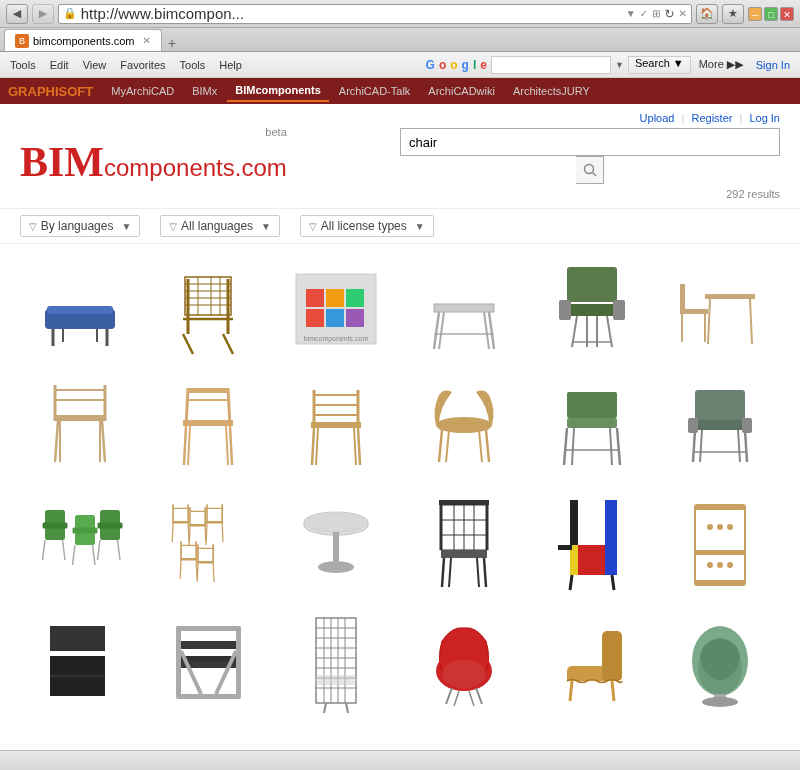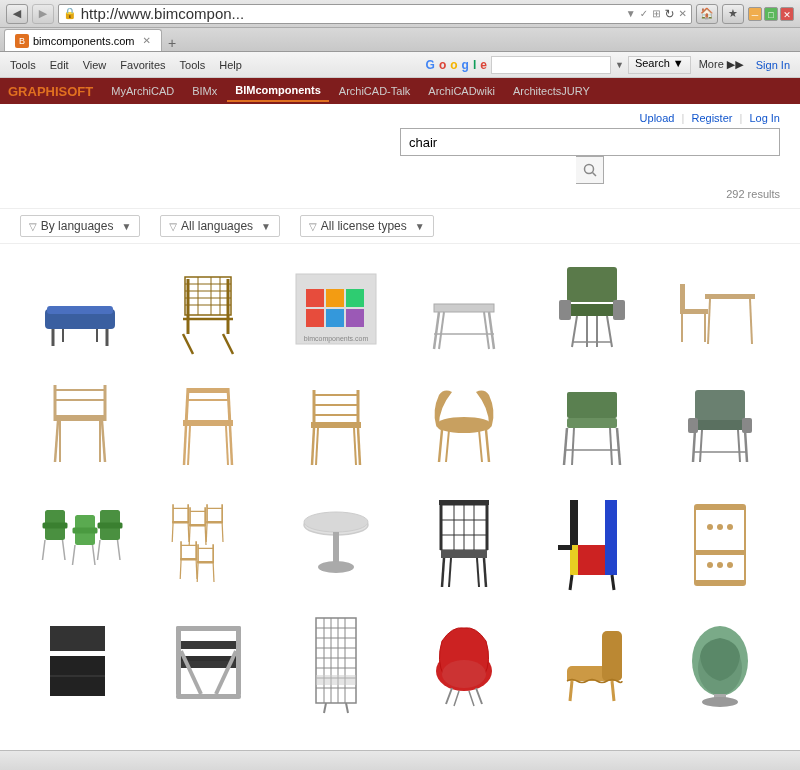--- a/index.html
+++ b/index.html
@@ -210,20 +210,31 @@
   <a class="nav-link">BIMx</a>
   <a class="nav-link active">BIMcomponents</a>
   <a class="nav-link">ArchiCAD-Talk</a>
   <a class="nav-link">ArchiCADwiki</a>
   <a class="nav-link">ArchitectsJURY</a>
 </div>
 
 <div class="page-content">
 
   <div class="page-header">
+    <div class="logo-area">
+      <div>
+        <span style="font-size:11px;color:#888;display:block;text-align:right;">beta</span>
+        <div style="display:flex;align-items:baseline;">
+          <span class="logo-bim">BIM</span>
+          <span class="logo-components">components</span>
+          <span class="logo-dot">.</span>
+          <span class="logo-com">com</span>
+        </div>
+      </div>
+    </div>
 
     <div class="header-right">
       <div class="header-links">
         <span>Upload</span>
         <span class="sep">|</span>
         <span>Register</span>
         <span class="sep">|</span>
         <span>Log In</span>
       </div>
       <div class="search-box-wrapper">

